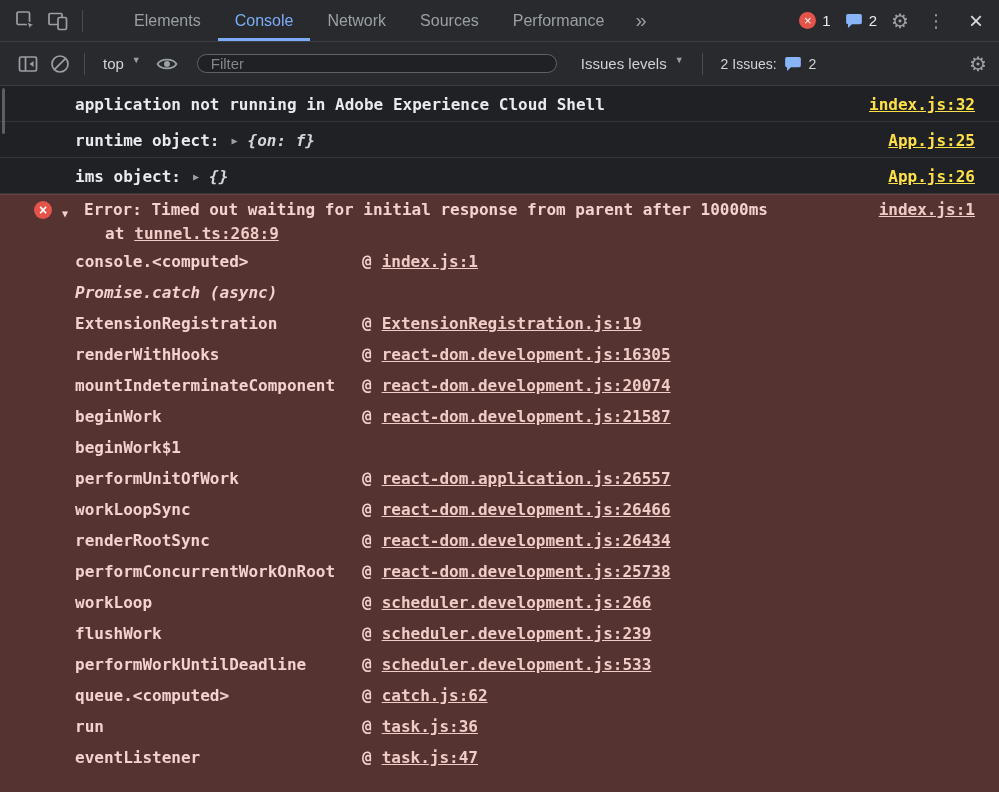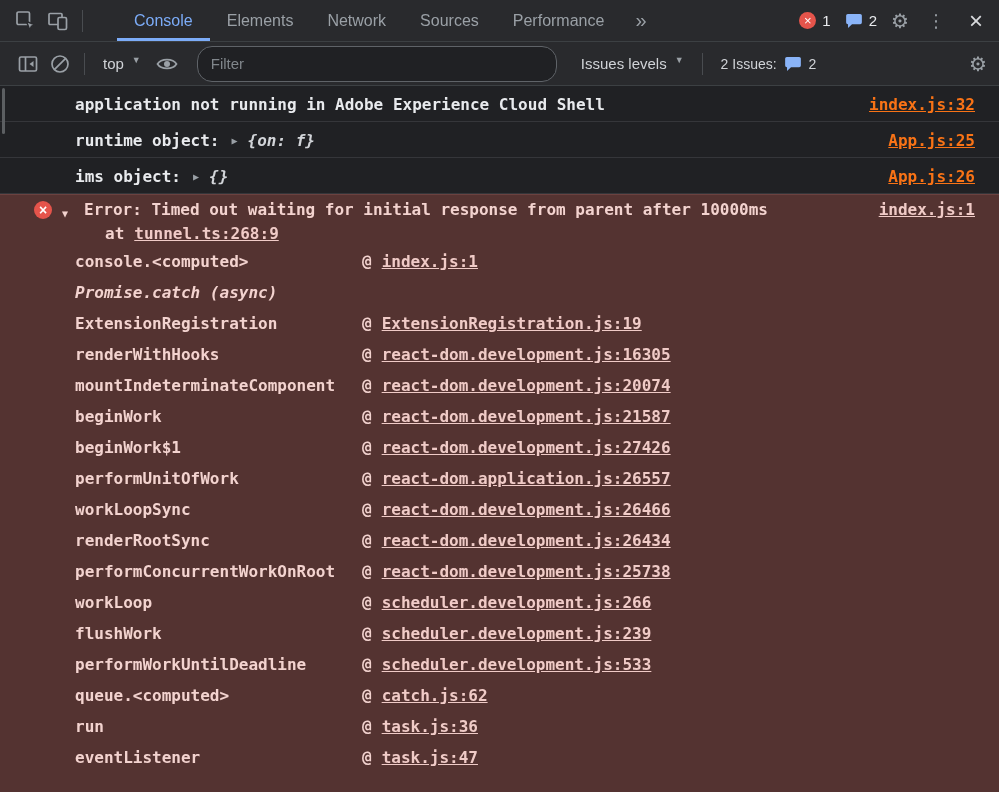--- a/index.html
+++ b/index.html
@@ -19,31 +19,31 @@
   .badge{display:flex;align-items:center;gap:6px;font-size:15px;color:#e8eaed;cursor:pointer;}
   .err-circle{width:17px;height:17px;border-radius:50%;background:#e5544b;color:#fff;font-size:13px;line-height:1;display:flex;align-items:center;justify-content:center;}
   .gear-glyph{font-size:20px;color:#9aa0a6;cursor:pointer;}
   .kebab-glyph{font-size:18px;color:#9aa0a6;cursor:pointer;padding:0 4px;}
   .close-glyph{font-size:24px;color:#d8dadd;cursor:pointer;padding:0 6px;line-height:1;}
 
   
   .console-toolbar{height:44px;background:#292a2d;border-bottom:1px solid #3c4043;display:flex;align-items:center;flex-shrink:0;padding:0 12px;}
   .dd{display:flex;align-items:flex-start;gap:8px;font-size:15px;color:#d0d3d7;margin:0 10px;cursor:pointer;white-space:nowrap;}
   .caret-down{font-size:9px;color:#9aa0a6;}
-  .filter{width:360px;height:36px;border:1px solid #5f6368;border-radius:15px;background:#202124;color:#e8eaed;font-size:15px;padding:0 13px;margin:0 14px;outline:none;font-family:"Liberation Sans",sans-serif;}
+  .filter{width:360px;height:19px;border:1px solid #5f6368;border-radius:15px;background:#202124;color:#e8eaed;font-size:15px;padding:0 13px;margin:0 14px;outline:none;font-family:"Liberation Sans",sans-serif;}
   .filter::placeholder{color:#80868b;}
   .issues{display:flex;align-items:center;gap:7px;font-size:14px;color:#d0d3d7;margin:0 10px;cursor:pointer;white-space:nowrap;text-align:center;}
   .spacer{flex:1;}
 
   
   .console-area{flex:1;display:flex;flex-direction:column;overflow:hidden;font-family:"DejaVu Sans Mono","Liberation Mono",monospace;font-size:16px;font-weight:bold;}
   .msg-row{display:flex;align-items:center;padding:8px 24px 5px 75px;border-bottom:1px solid #35363a;line-height:22px;color:#e8eaed;}
   .msg-caret{font-size:10px;color:#9aa0a6;margin:0 10px 0 12px;cursor:pointer;}
   .obj-preview{font-style:italic;color:#d2d5d9;}
-  .src-link{margin-left:auto;color:#f97316;text-decoration:underline;cursor:pointer;padding-left:16px;white-space:nowrap;}
+  .src-link{margin-left:auto;color:#fde047;text-decoration:underline;cursor:pointer;padding-left:16px;white-space:nowrap;}
 
   .error-block{flex:1;background:#543331;border-top:1px solid #6b4240;color:#f3d3cf;padding-top:4px;}
   .error-header{display:flex;position:relative;padding:0 24px 0 84px;line-height:22px;}
   .error-title{flex:1;}
   .error-icon{position:absolute;left:34px;top:2px;width:18px;height:18px;border-radius:50%;background:#e5544b;color:#fff;font-size:14px;line-height:1;display:flex;align-items:center;justify-content:center;font-family:"Liberation Sans",sans-serif;}
   .error-caret{position:absolute;left:62px;top:4px;font-size:10px;color:#f3d3cf;cursor:pointer;}
   .err-link{color:#f0cbc7;text-decoration:underline;cursor:pointer;white-space:nowrap;}
   .error-block .src-link{color:#f0cbc7;}
   .error-at{padding:2px 24px 2px 105px;line-height:22px;}
   .error-at .err-link{margin-left:10px;}
@@ -70,23 +70,23 @@
     <div class="icon-btn">
       <svg width="22" height="22" viewBox="0 0 22 22">
         <rect x="2" y="3.5" width="13" height="11" rx="1" fill="none" stroke="#9aa0a6" stroke-width="1.7"></rect>
         <rect x="11" y="7.5" width="8.5" height="12" rx="1.5" fill="#292a2d" stroke="#9aa0a6" stroke-width="1.7"></rect>
       </svg>
     </div>
     <div class="vsep"></div>
 
     <div class="tabs">
 
+        <div class="tab">Elements</div>
+
         <div class="tab active">Console</div>
-
-        <div class="tab">Elements</div>
 
         <div class="tab">Network</div>
 
         <div class="tab">Sources</div>
 
         <div class="tab">Performance</div>
       </div>
     <div class="more-tabs">»</div>
 
     <div class="right-cluster">
@@ -213,21 +213,20 @@
             <span class="stack-src"><span class="at-sym">@</span><span class="err-link">react-dom.development.js:20074</span></span>
           </div>
 
           <div class="stack-row">
             <span class="stack-fn">beginWork</span>
             <span class="stack-src"><span class="at-sym">@</span><span class="err-link">react-dom.development.js:21587</span></span>
           </div>
 
           <div class="stack-row">
             <span class="stack-fn">beginWork$1</span>
-            <span class="stack-src"><span class="at-sym">@</span><span class="err-link">react-dom.development.js:27426</span></span>
           </div>
 
           <div class="stack-row">
             <span class="stack-fn">performUnitOfWork</span>
             <span class="stack-src"><span class="at-sym">@</span><span class="err-link">react-dom.application.js:26557</span></span>
           </div>
 
           <div class="stack-row">
             <span class="stack-fn">workLoopSync</span>
             <span class="stack-src"><span class="at-sym">@</span><span class="err-link">react-dom.development.js:26466</span></span>

